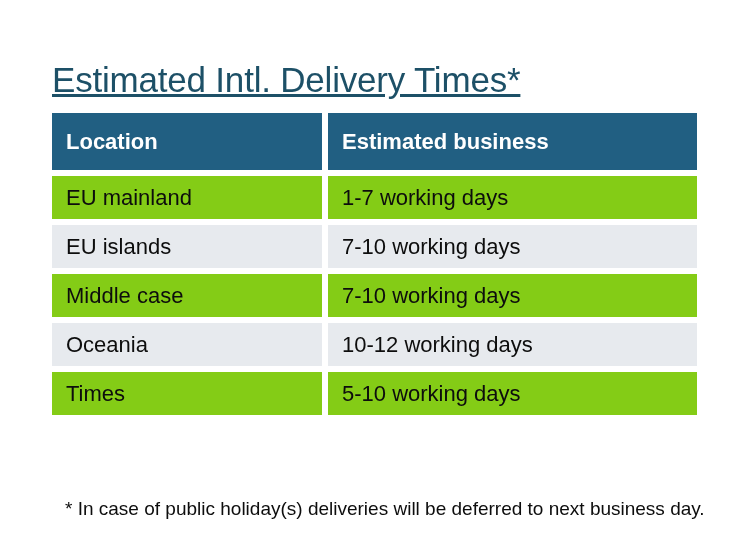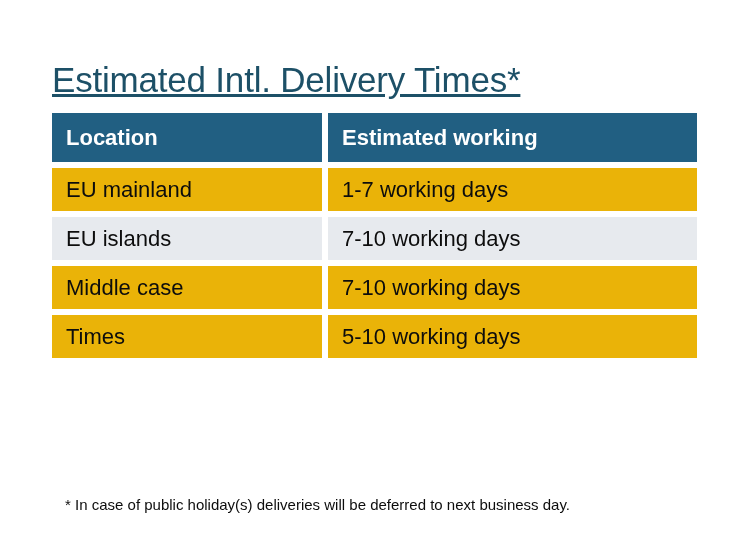--- a/index.html
+++ b/index.html
@@ -63,73 +63,77 @@
     color: #0d0d0d;
     white-space: nowrap;
     overflow: hidden;
   }
 
   .delivery-table thead th {
     background: #215f82;
     color: #ffffff;
     font-weight: bold;
     font-size: 22px;
-    height: 49px;
+    height: 57px;
   }
 
   .delivery-table tbody tr.row-odd td {
-    background: #eab308;
+    background: #84cc16;
   }
 
   .delivery-table tbody tr.row-even td {
     background: #e7eaee;
     margin-top: 9px;
   }
 
   .footnote {
     position: absolute;
     left: 65px;
     top: 480px;
-    font-size: 15px;
+    font-size: 19px;
     line-height: 20px;
     color: #0d0d0d;
     white-space: nowrap;
   }
 </style>
 </head>
 <body>
 
 <div class="page">
 
   <h1 class="page-title">Estimated Intl. Delivery Times*</h1>
 
   <table class="delivery-table">
     <colgroup>
       <col class="col-location">
       <col class="col-delivery">
     </colgroup>
     <thead>
       <tr>
         <th>Location</th>
-        <th>Estimated working</th>
+        <th>Estimated business</th>
       </tr>
     </thead>
     <tbody>
       <tr class="row-odd">
         <td>EU mainland</td>
         <td>1-7 working days</td>
       </tr>
       <tr class="row-even">
         <td>EU islands</td>
         <td>7-10 working days</td>
       </tr>
       <tr class="row-odd">
         <td>Middle case</td>
         <td>7-10 working days</td>
       </tr>
+      <tr class="row-even">
+        <td>Oceania</td>
+        <td>10-12 working days</td>
+      </tr>
       <tr class="row-odd">
         <td>Times</td>
         <td>5-10 working days</td>
       </tr>
     </tbody>
   </table>
 
   <p class="footnote">* In case of public holiday(s) deliveries will be deferred to next business day.</p>
 
 </div>

